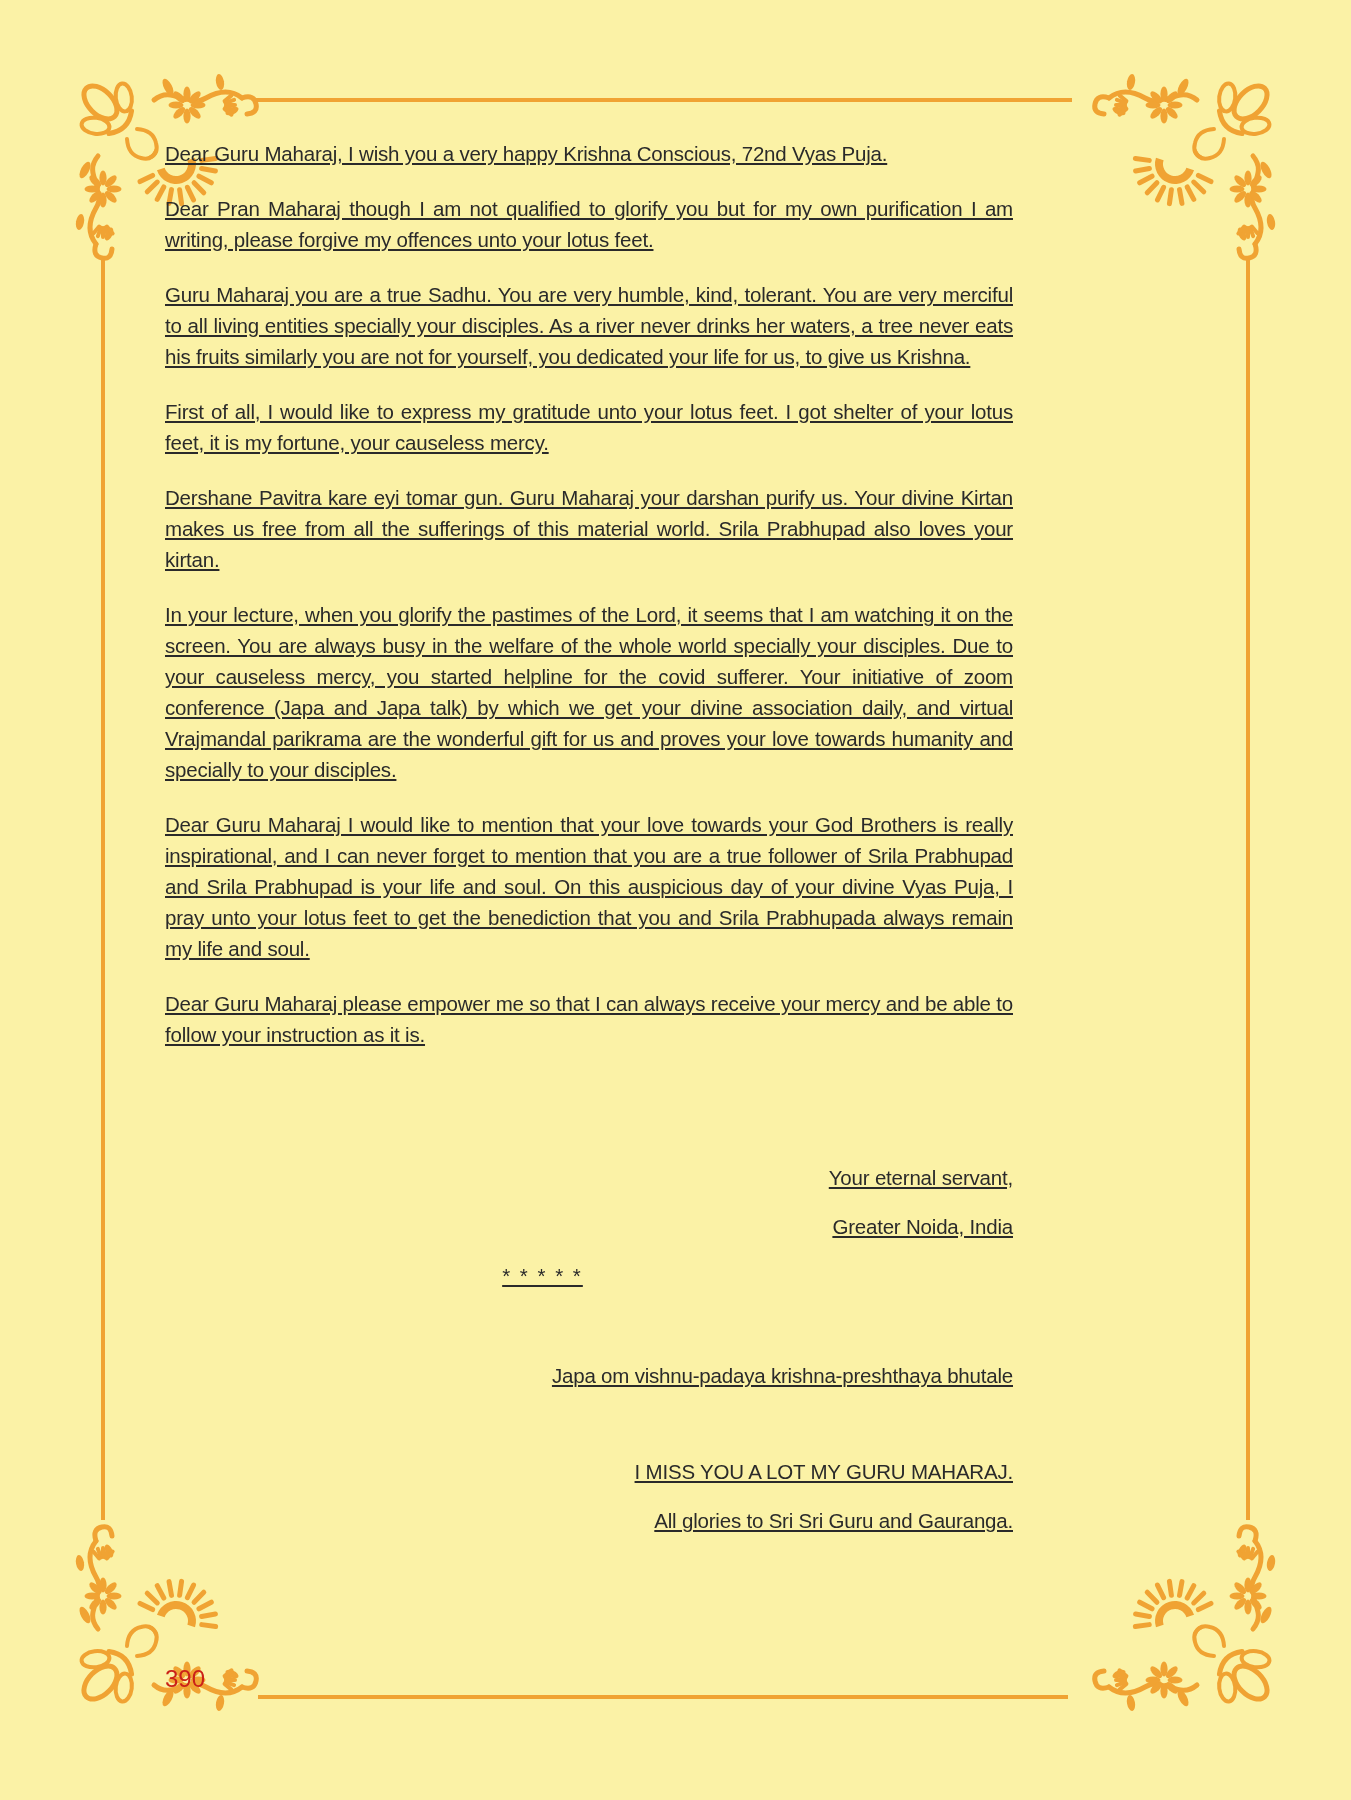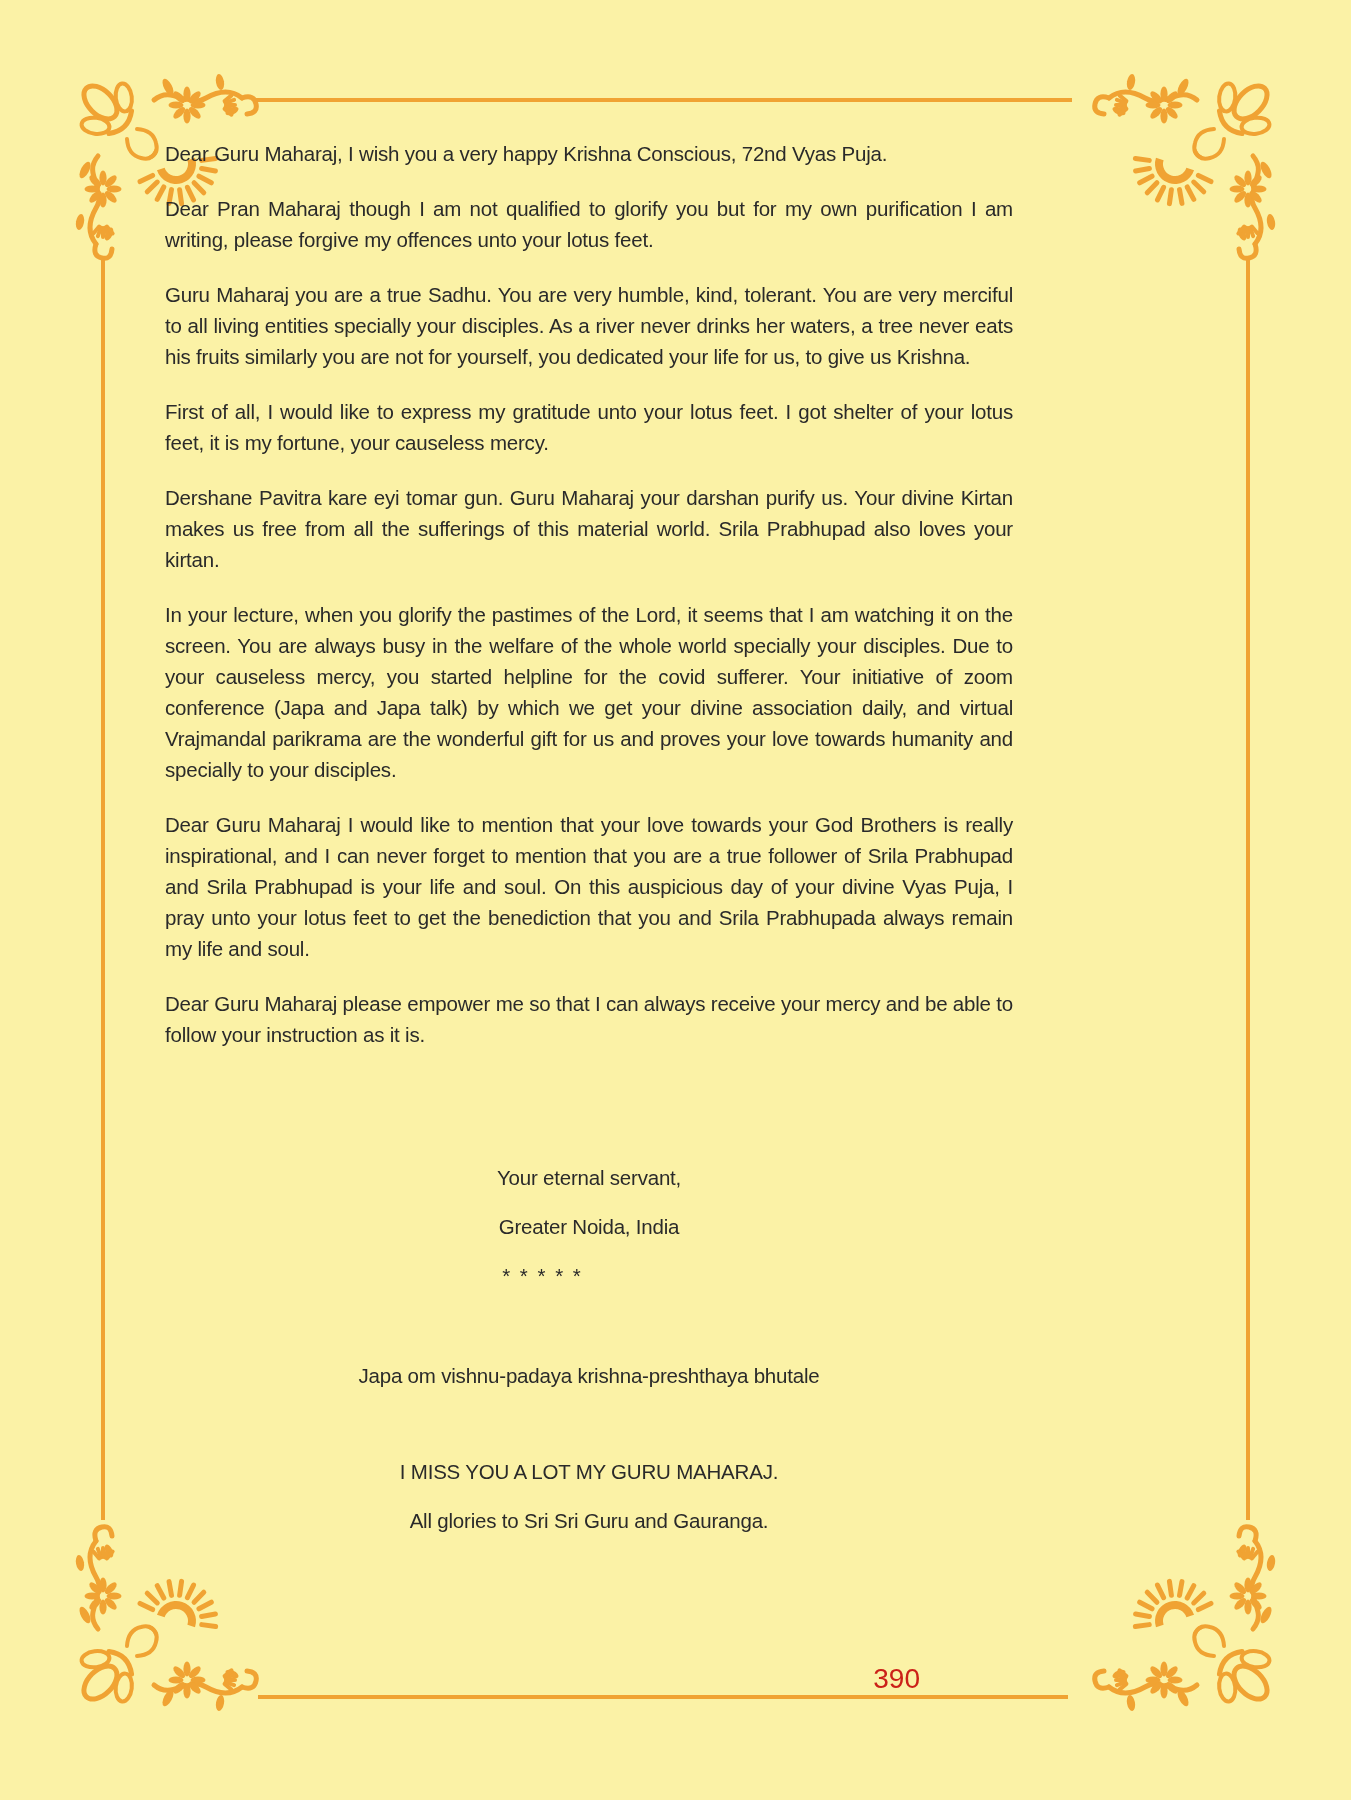--- a/index.html
+++ b/index.html
@@ -19,30 +19,30 @@
   .bline.right{left:1246px;top:256px;width:4px;height:1264px;}
   
   .corner{position:absolute;width:190px;height:190px;}
   .corner.tl{left:70px;top:72px;}
   .corner.tr{left:1091px;top:72px;transform:scaleX(-1);}
   .corner.bl{left:70px;top:1523px;transform:scaleY(-1);}
   .corner.br{left:1091px;top:1523px;transform:scale(-1,-1);}
   
   .content{
     position:absolute;left:165px;top:138px;width:848px;
-    font-size:20.5px;line-height:31px;letter-spacing:-0.2px;
+    font-size:20.5px;line-height:31px;letter-spacing:-0.2px;text-decoration:underline;
   }
   .para{margin:0 0 24px 0;text-align:justify;}
   .para.gap-after{margin-bottom:112px;}
-  .line{margin:0 0 18px 0;text-align:center;}
+  .line{margin:0 0 18px 0;text-align:right;}
   .separator{margin:0 0 69px 0;width:755px;text-align:center;letter-spacing:2px;}
   .spacer-md{height:47px;}
   .page-num{
     position:absolute;left:165px;top:1666px;width:755px;
-    text-align:right;font-size:28px;line-height:26px;
+    text-align:left;font-size:24px;line-height:26px;
     color:var(--page_number,#CB2118);
   }
   svg.defsonly{position:absolute;width:0;height:0;}
 </style>
 </head>
 <body>
 
 <svg class="defsonly" aria-hidden="true">
   <defs>
     <g id="rosette">

